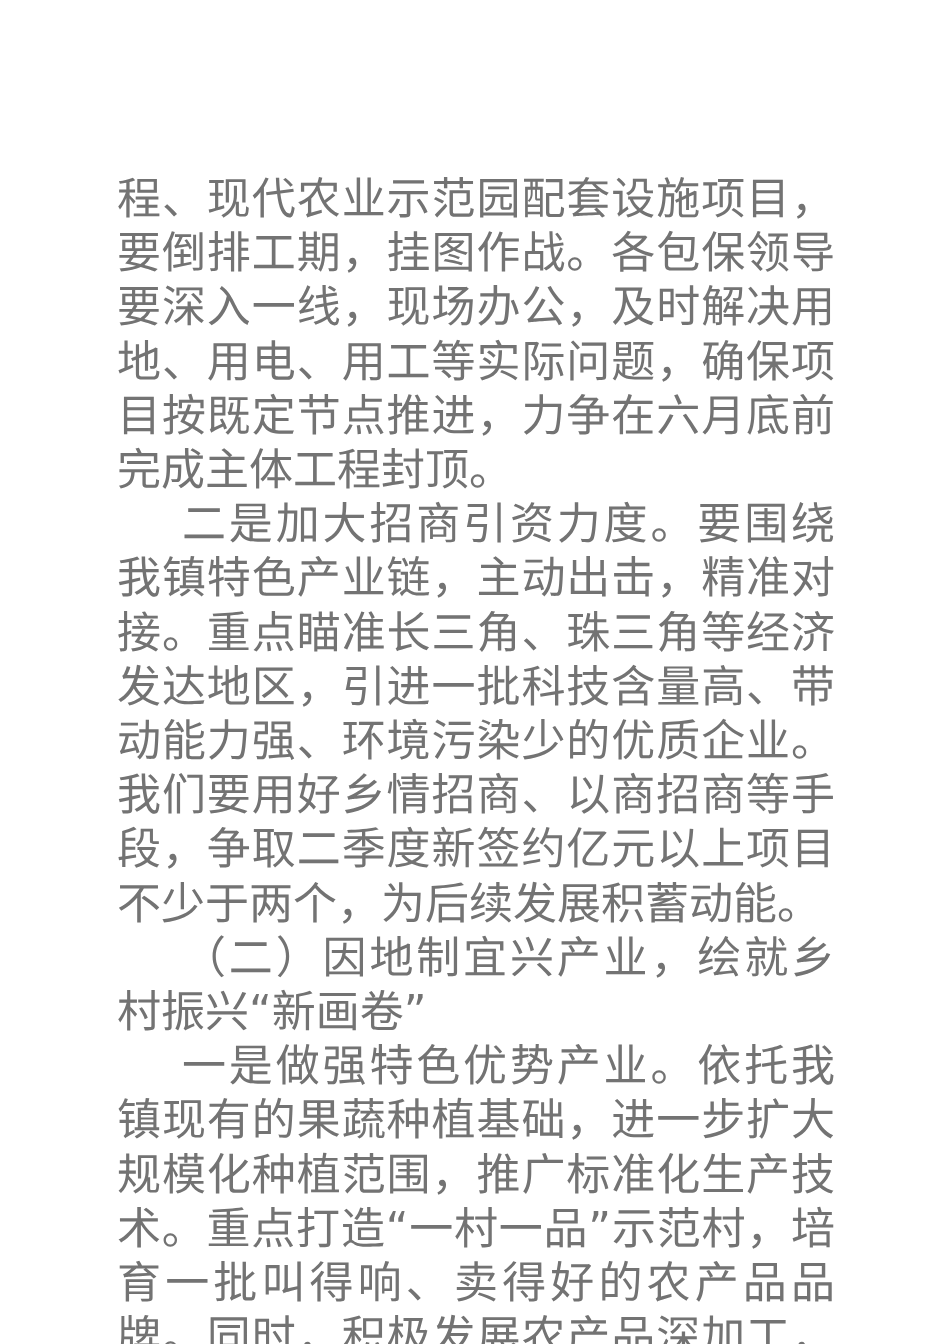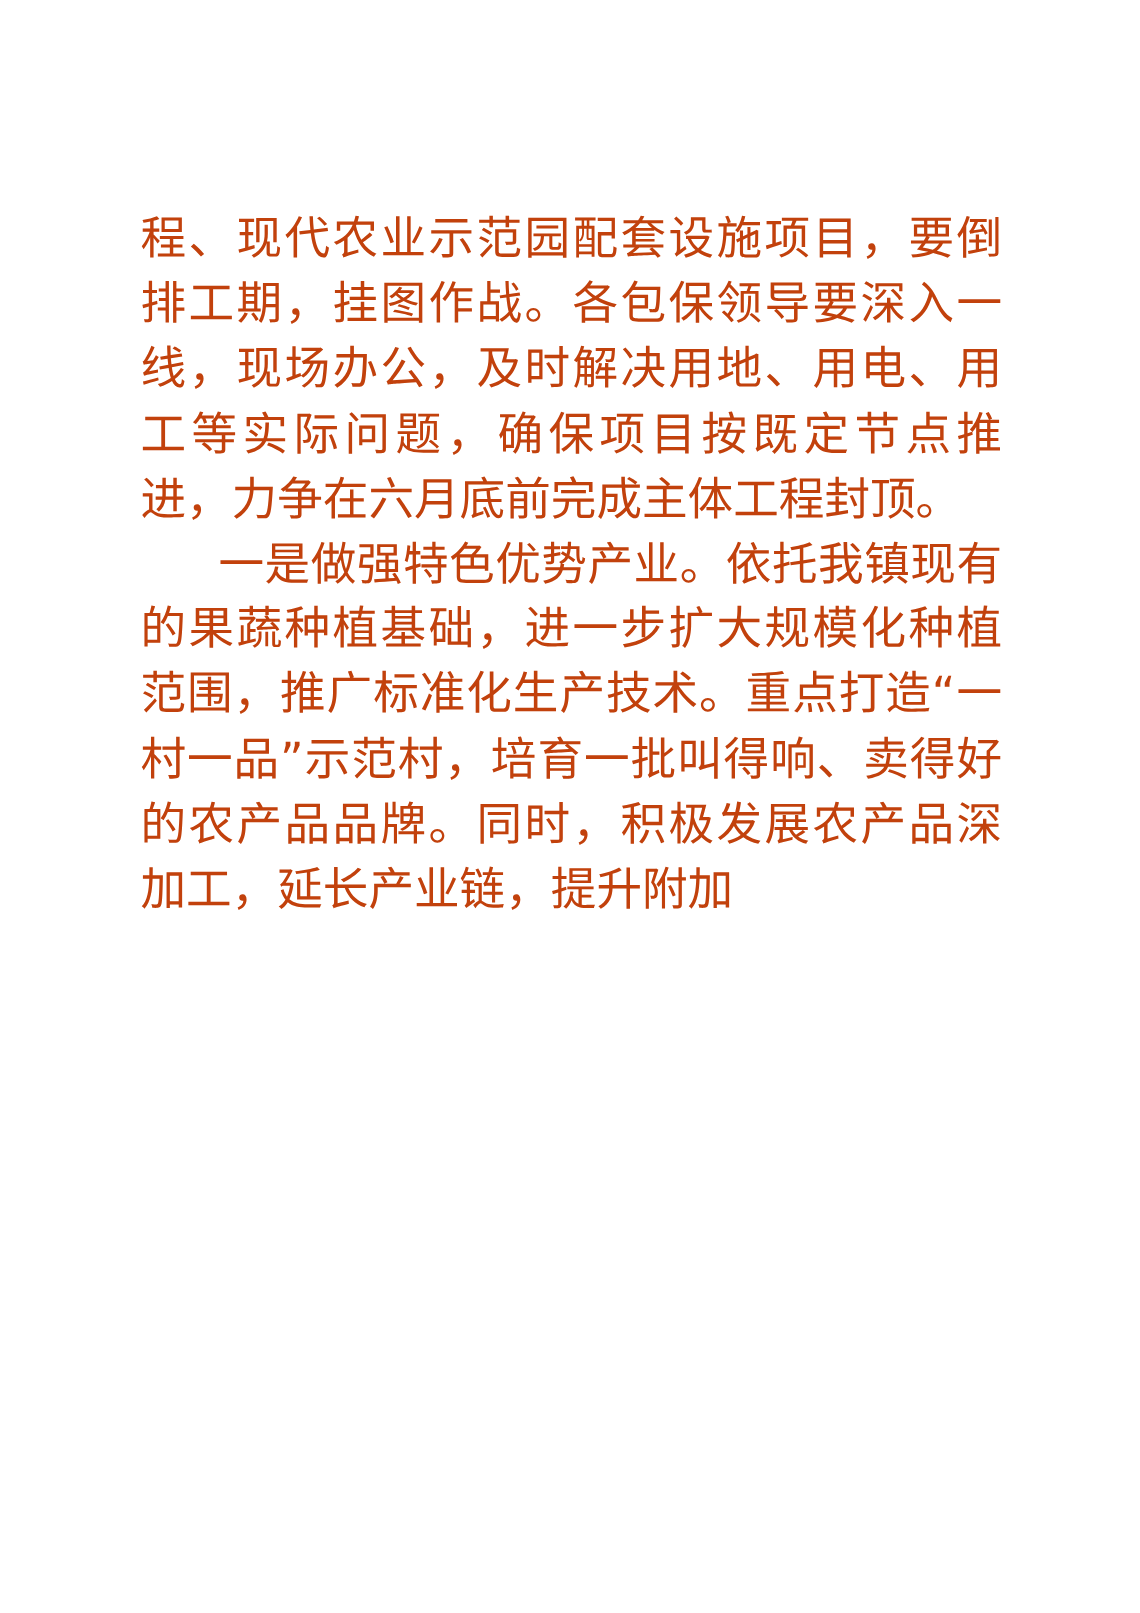--- a/index.html
+++ b/index.html
@@ -26,23 +26,23 @@
   .text-column {
     position: absolute;
     left: 117px;
     top: 172px;
     width: 718px;
   }
 
   .para {
     margin: 0;
     padding: 0;
-    font-size: 38px;
+    font-size: 44px;
     line-height: 54.2px;
-    color: #c2410c;
+    color: #737373;
     text-align: justify;
     text-justify: inter-character;
     letter-spacing: 0;
     font-weight: 400;
     text-align-last: left;
     word-break: break-all;
     -webkit-font-smoothing: antialiased;
   }
 
   .para.indent {
@@ -64,20 +64,22 @@
   }
 </style>
 </head>
 <body>
 
 <div class="page">
   <div class="text-column">
 
     <p class="para noindent">程、现代农业示范园配套设施项目，要倒排工期，挂图作战。各包保领导要深入一线，现场办公，及时解决用地、用电、用工等实际问题，确保项目按既定节点推进，力争在六月底前完成主体工程封顶。</p>
 
+    <p class="para indent">二是加大招商引资力度。要围绕我镇特色产业链，主动出击，精准对接。重点瞄准长三角、珠三角等经济发达地区，引进一批科技含量高、带动能力强、环境污染少的优质企业。我们要用好乡情招商、以商招商等手段，争取二季度新签约亿元以上项目不少于两个，为后续发展积蓄动能。</p>
 
 
+    <p class="para heading">（二）因地制宜兴产业，绘就乡村振兴“新画卷”</p>
 
 
     <p class="para indent clipped">一是做强特色优势产业。依托我镇现有的果蔬种植基础，进一步扩大规模化种植范围，推广标准化生产技术。重点打造“一村一品”示范村，培育一批叫得响、卖得好的农产品品牌。同时，积极发展农产品深加工，延长产业链，提升附加</p>
 
   </div>
 </div>
 
 </body></html>

